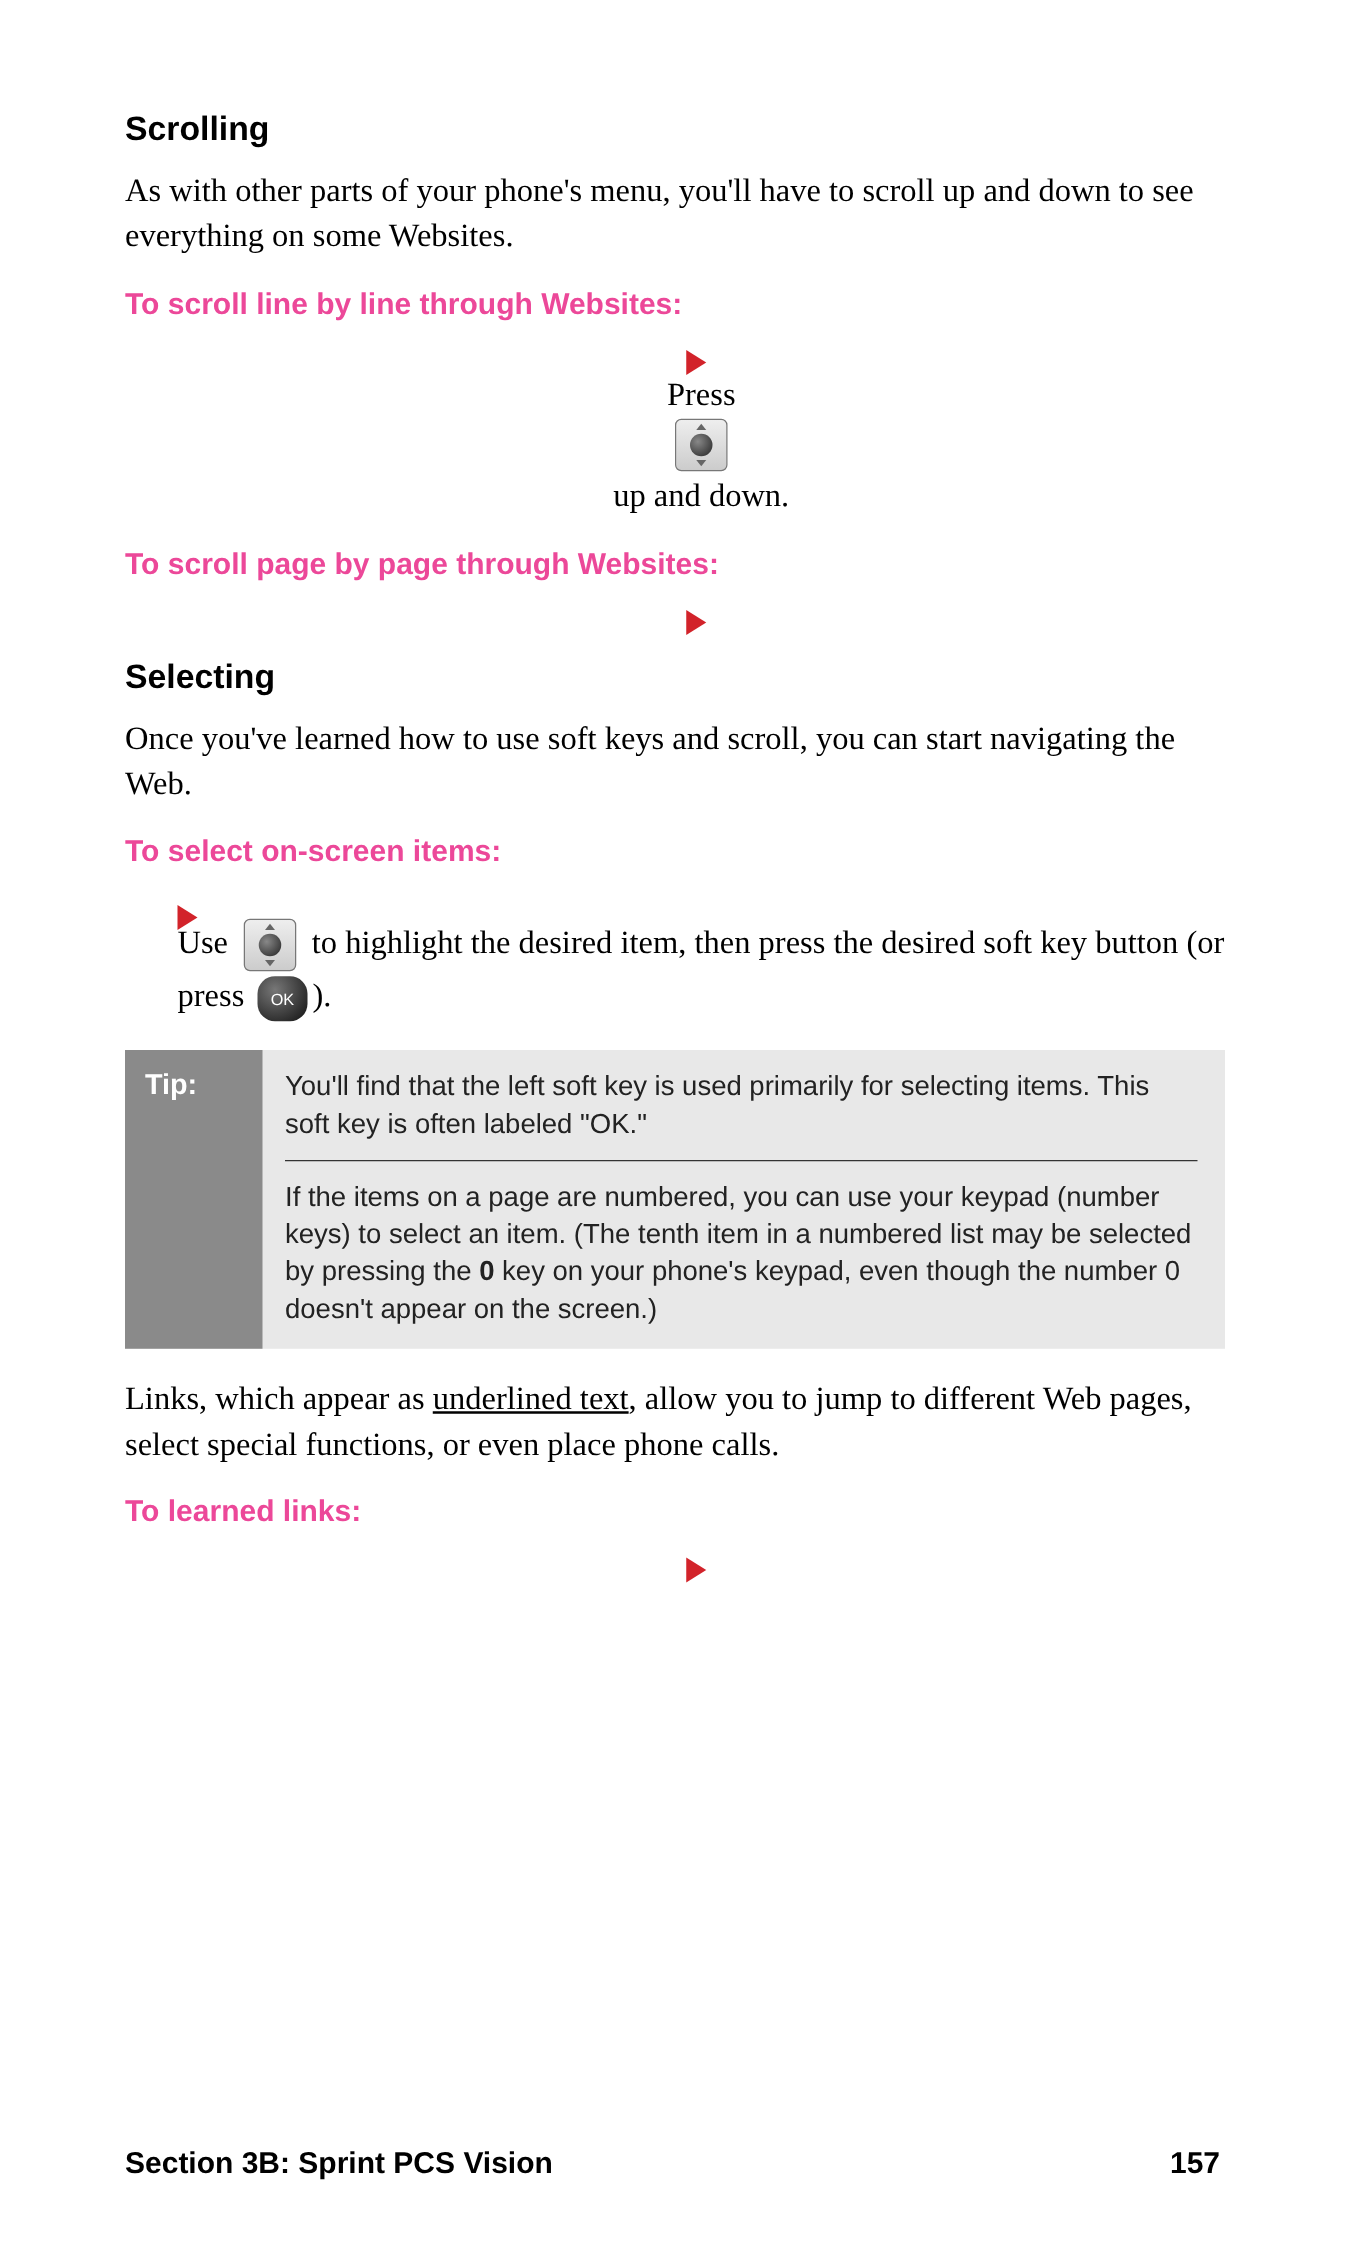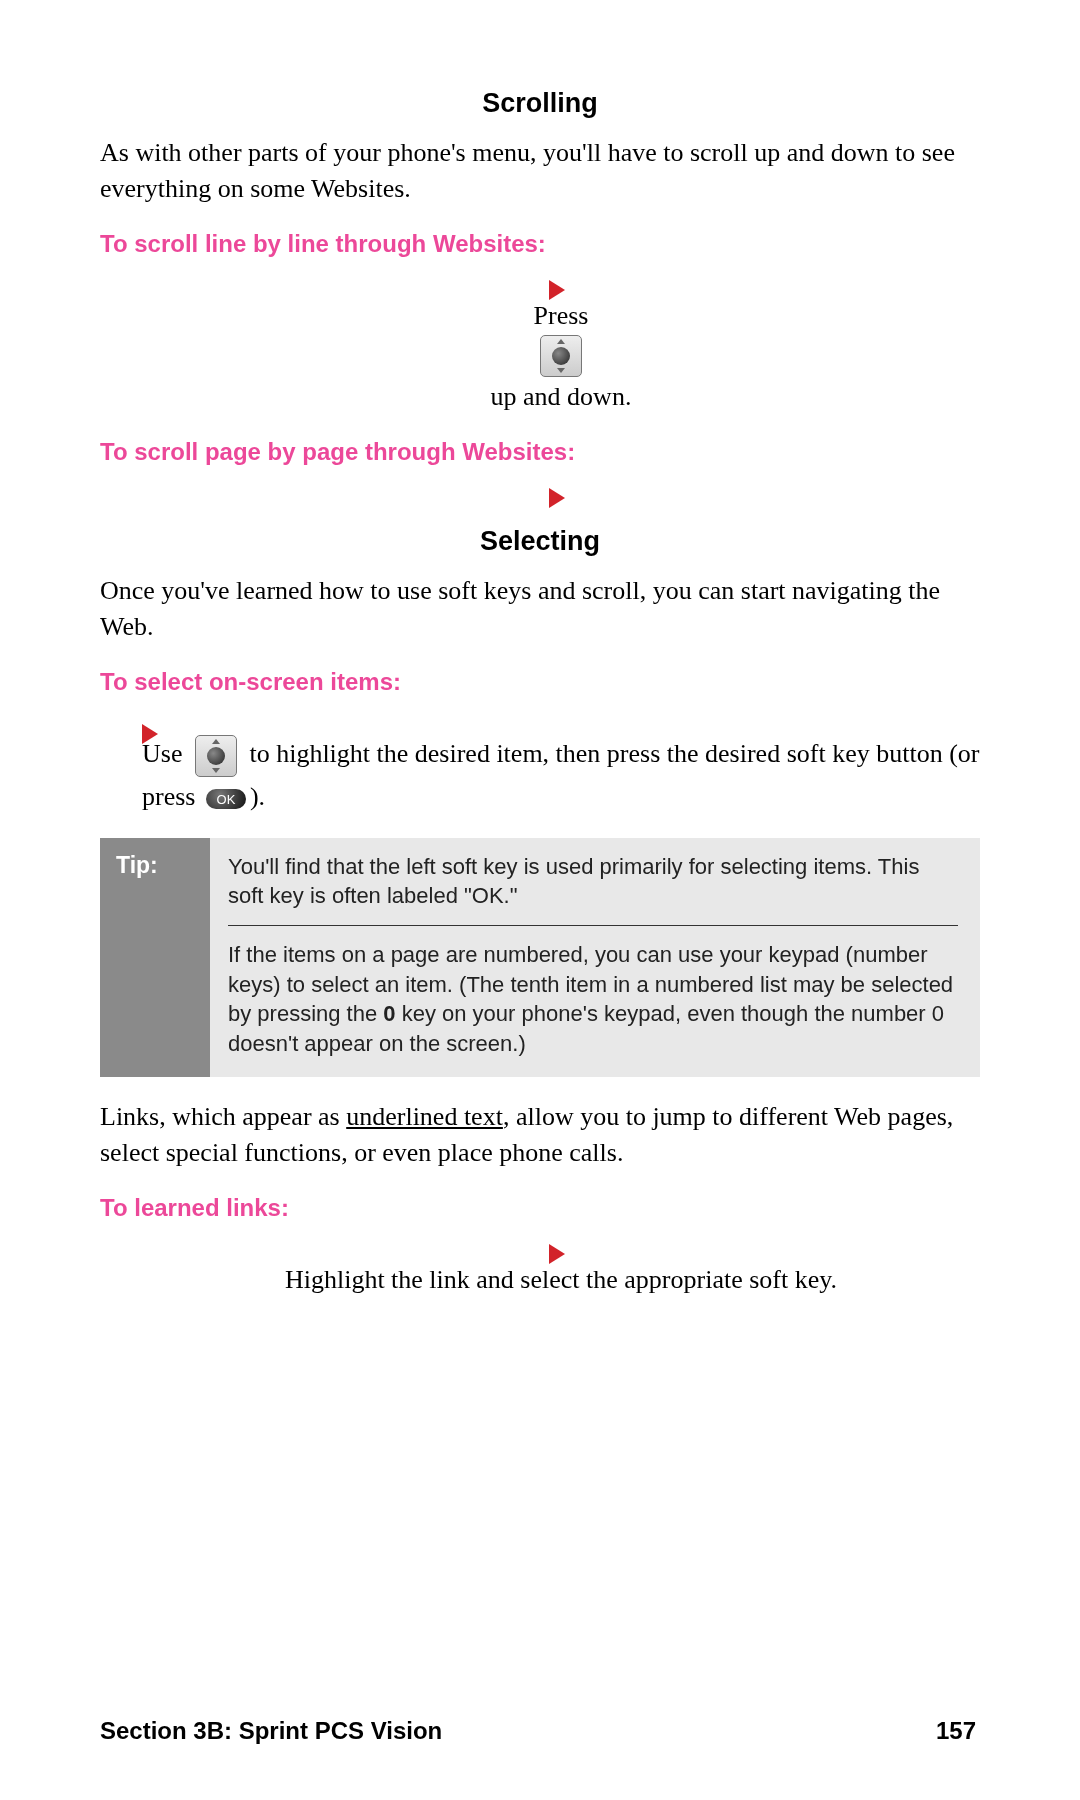--- a/index.html
+++ b/index.html
@@ -11,21 +11,20 @@
       color: #000;
       position: relative;
       padding: 80px 100px 90px 100px;
     }
     h3.section-head {
       font-family: Arial, Helvetica, sans-serif;
       font-weight: bold;
       font-size: 27px;
       margin-bottom: 16px;
       margin-top: 8px;
-      text-align: center;
     }
     p.body {
       font-size: 26px;
       line-height: 1.4;
       margin-bottom: 22px;
     }
     p.subhead {
       font-family: Arial, Helvetica, sans-serif;
       font-weight: bold;
       color: #ec4899;
@@ -79,21 +78,21 @@
     .nav-icon .arrows::before, .nav-icon .arrows::after {
       content: ""; position: absolute; width: 0; height: 0;
       left: 50%; transform: translateX(-50%);
       border-left: 4px solid transparent; border-right: 4px solid transparent;
     }
     .nav-icon .arrows::before { top: 3px; border-bottom: 5px solid #666; }
     .nav-icon .arrows::after { bottom: 3px; border-top: 5px solid #666; }
     .ok-pill {
       display: inline-flex;
       align-items: center; justify-content: center;
-      min-width: 40px; height: 20px;
+      min-width: 40px; height: 36px;
       padding: 0 6px;
       border-radius: 14px;
       background: radial-gradient(circle at 35% 30%, #777, #111);
       color: #fff;
       font-family: Arial, Helvetica, sans-serif;
       font-size: 13px;
       margin: 0 4px;
       position: relative;
       top: -1px;
     }
@@ -180,19 +179,18 @@
     </div>
   </div>
 </div>
 
 <p class="body">
   <span>Links, which appear as </span><span class="underline">underlined text</span><span>, allow you to jump to different Web pages, select special functions, or even place phone calls.</span>
 </p>
 <p class="subhead">To learned links:</p>
 <div class="bullet-row">
   <span class="red-tri"></span>
-  <span>Highlight the link and select the appropriate soft key.</span>
 </div>
 
 <div class="footer">
   <span>Section 3B: Sprint PCS Vision</span>
   <span>157</span>
 </div>
 
 </body></html>

